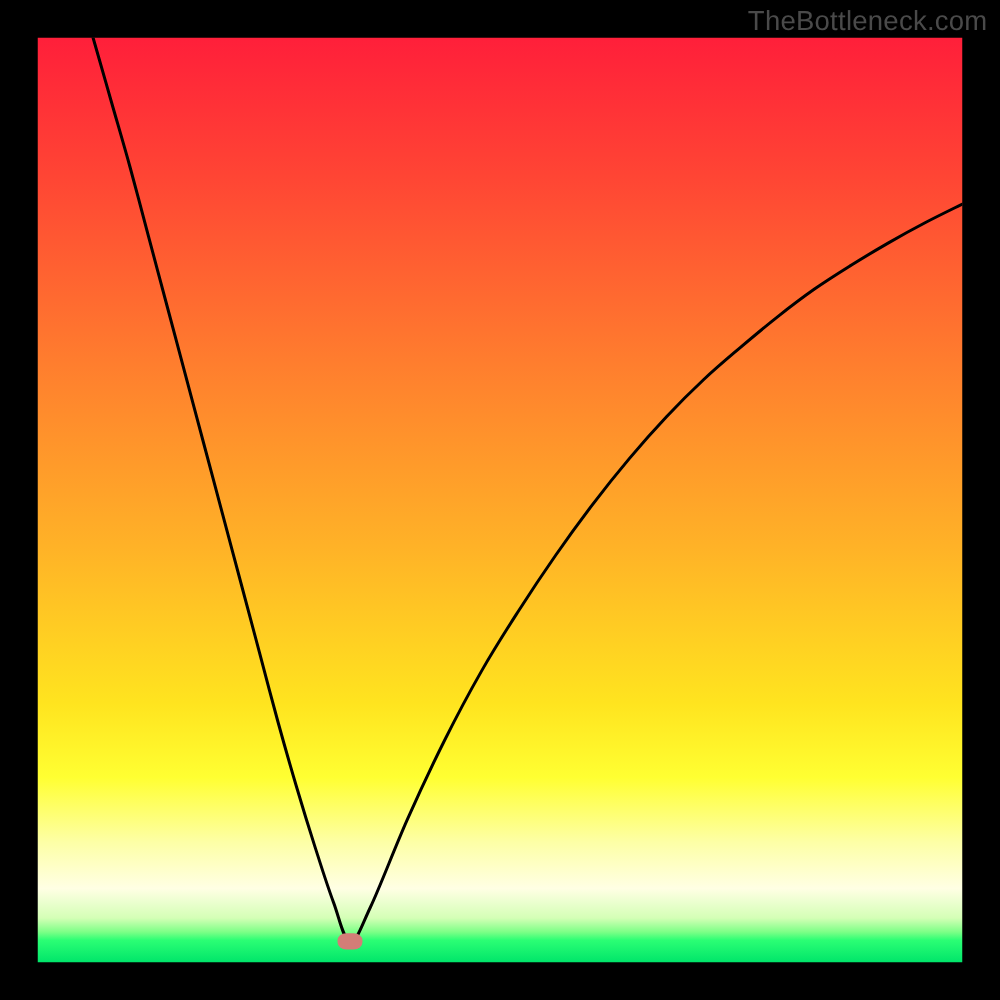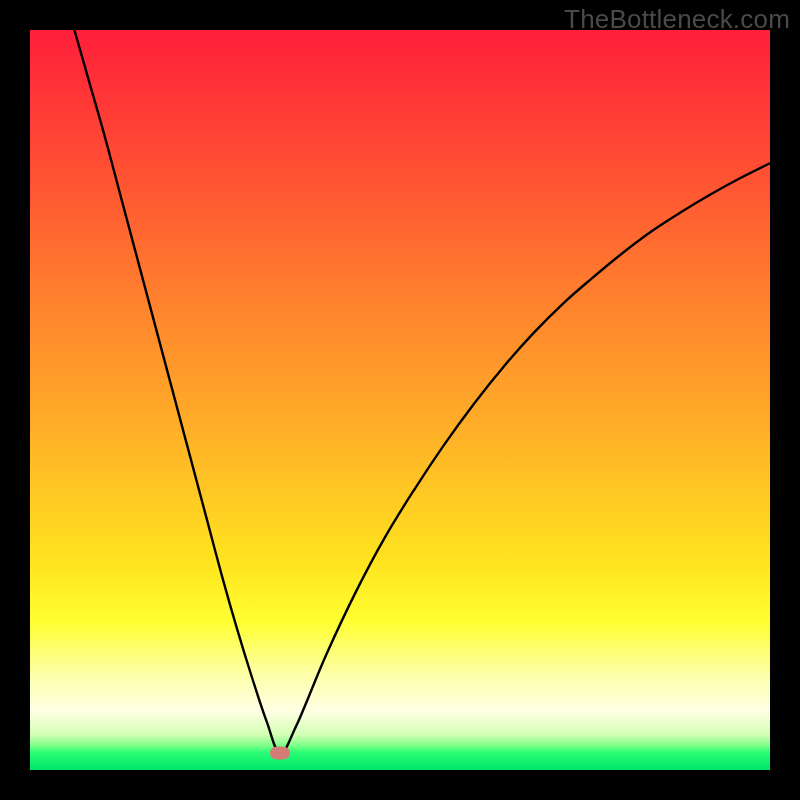--- a/index.html
+++ b/index.html
@@ -15,21 +15,21 @@
     position: relative;
     width: 800px;
     height: 800px;
     background: #000;
   }
   .watermark {
     position: absolute;
     top: 4px;
     right: 10px;
     color: #4a4a4a;
-    font-size: 26px;
+    font-size: 22px;
     font-weight: 500;
     letter-spacing: 0.2px;
     z-index: 5;
     -webkit-user-select: none;
     user-select: none;
   }
   .plot-area {
     position: absolute;
     left: 30px;
     top: 30px;

